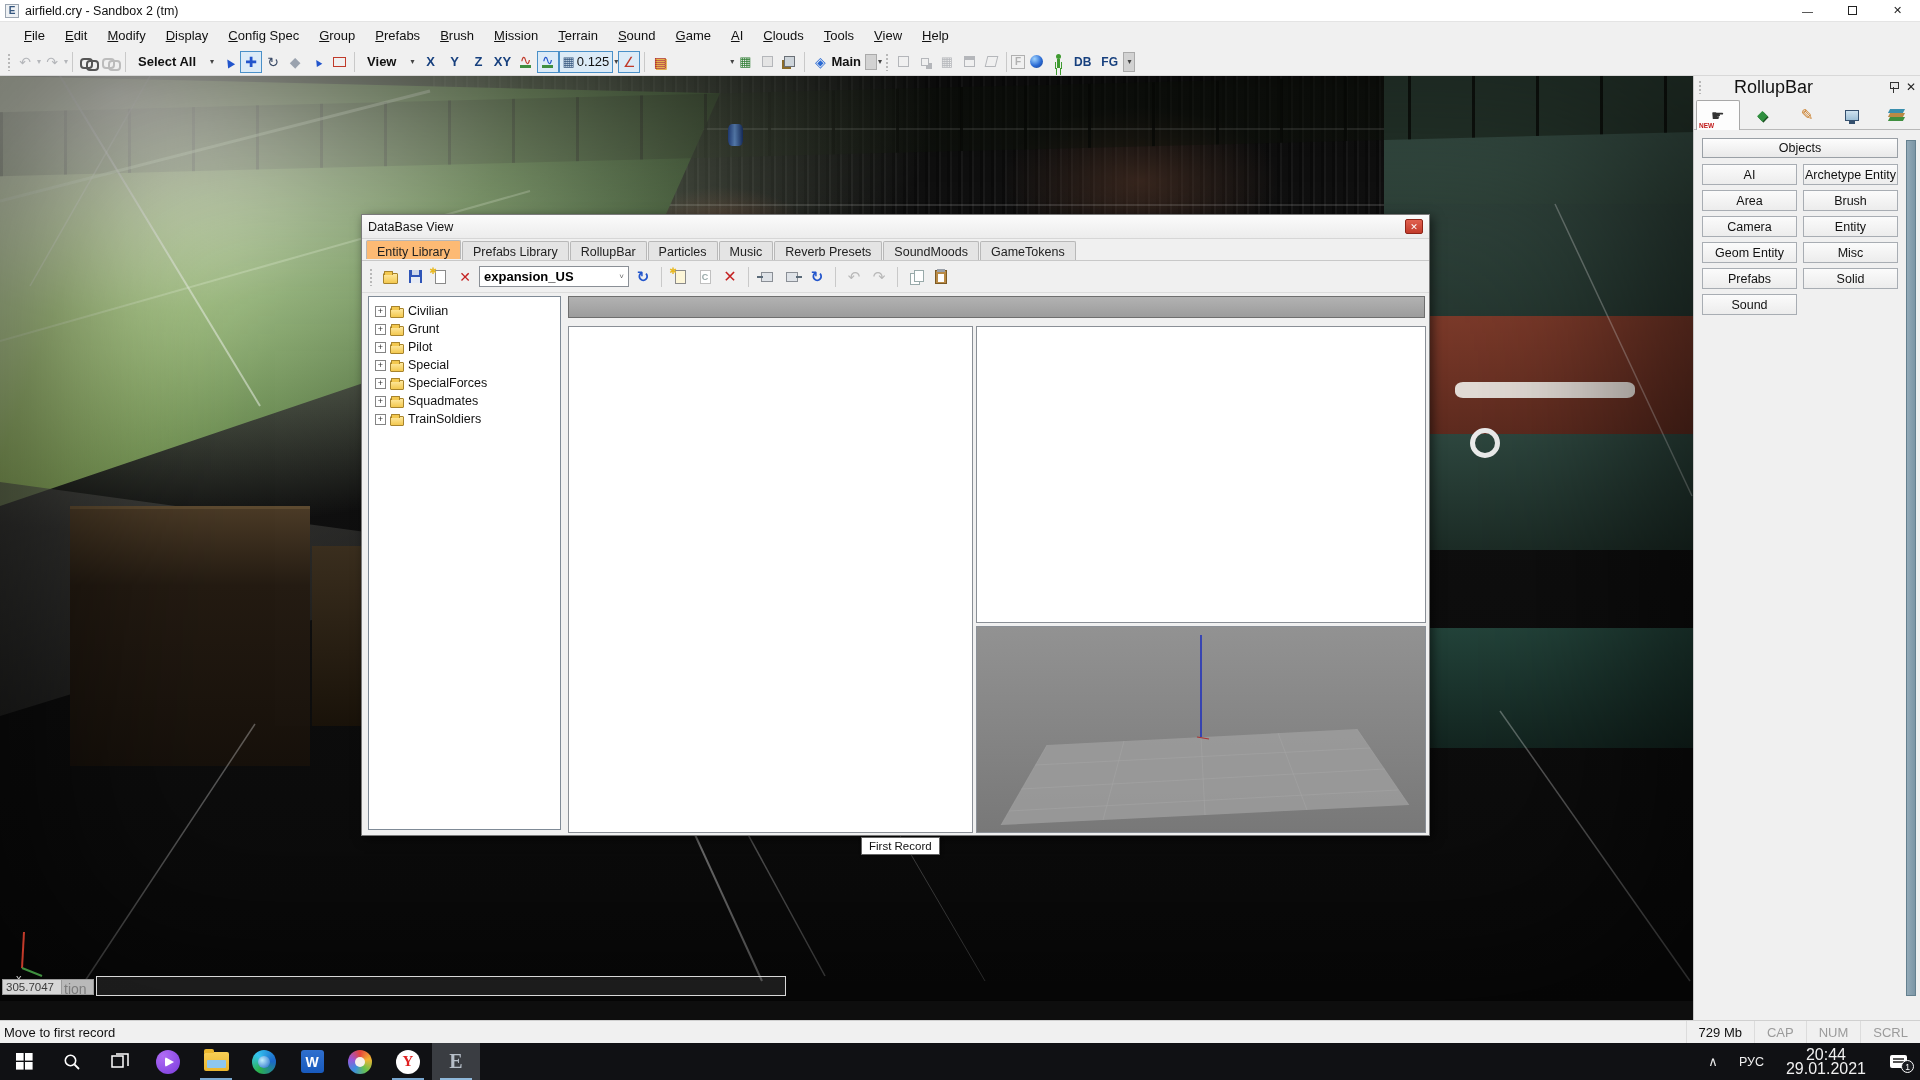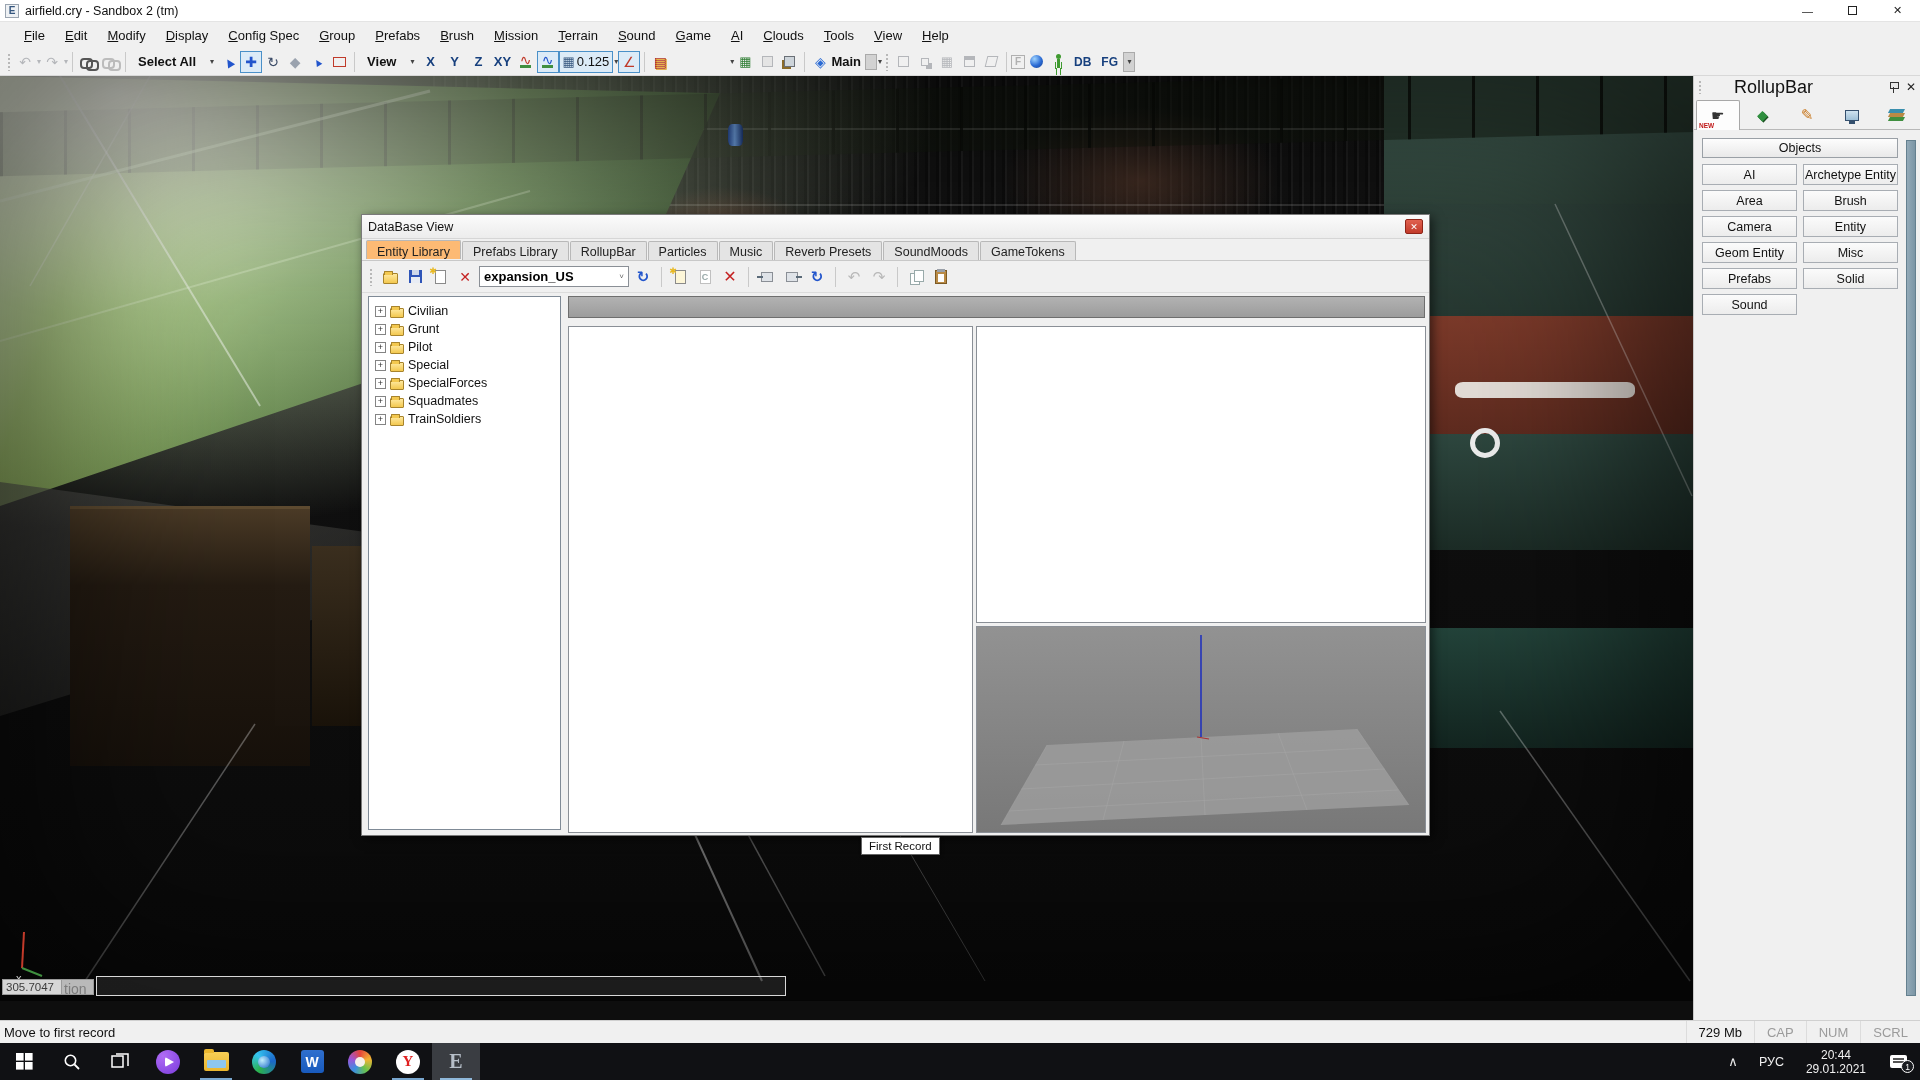--- a/index.html
+++ b/index.html
@@ -146,21 +146,21 @@
   .word-icon { width:23px; height:23px; background:linear-gradient(#2f6fce,#185abd); border-radius:3px; color:#fff; font-weight:bold; font-size:14px; display:flex; align-items:center; justify-content:center; }
   .paint-icon { width:24px; height:24px; border-radius:50%; background:conic-gradient(#e6453c,#f2b233,#69c24a,#3c8fe0,#9a55d8,#e6453c); position:relative; }
   .paint-icon::after { content:""; position:absolute; left:7px; top:7px; width:10px; height:10px; border-radius:50%; background:#f5f0ea; }
   .explorer-icon { width:25px; height:19px; position:relative; background:linear-gradient(#f8cf56,#eab62e); border-radius:2px; }
   .explorer-icon::before { content:""; position:absolute; left:0; top:-3px; width:10px; height:4px; background:#eab62e; border-radius:2px 2px 0 0; }
   .explorer-icon::after { content:""; position:absolute; left:3px; top:8px; width:19px; height:8px; background:#8ec7ef; border-radius:1px; }
   .sandbox-e { color:#b6bec8; font-size:20px; font-weight:bold; font-family:"Liberation Serif","DejaVu Serif",serif; }
   .tb-right { margin-left:auto; display:flex; align-items:center; height:100%; }
   .tray-chevron { color:#e8e8e8; font-size:13px; width:28px; text-align:center; }
   .tray-lang { color:#f0f0f0; font-size:12.5px; padding:0 12px; }
-  .tray-clock { color:#f0f0f0; font-size:12px; text-align:center; line-height:14px; padding:0 10px; }
+  .tray-clock { color:#f0f0f0; font-size:16px; text-align:center; line-height:14px; padding:0 10px; }
   .tray-notif { width:44px; height:37px; display:flex; align-items:center; justify-content:center; position:relative; }
   .notif-icon { width:17px; height:13px; background:#fff; border-radius:2px; position:relative; }
   .notif-icon::before { content:""; position:absolute; left:3px; top:3px; width:11px; height:1.5px; background:#555; box-shadow:0 3px 0 #555; }
   .notif-badge { position:absolute; right:6px; bottom:7px; width:13px; height:13px; border:1.5px solid #fff; border-radius:50%; background:#1a1c20; color:#fff; font-size:8.5px; display:flex; align-items:center; justify-content:center; }
 
   
   .dialog { position:absolute; left:361px; top:214px; width:1069px; height:622px; background:#f0f0f0; border:1px solid #7a7a7a; box-shadow:3px 3px 10px rgba(0,0,0,.55); }
   .dlg-titlebar { height:24px; background:linear-gradient(#fbfbfb,#ececec); display:flex; align-items:center; padding:0 6px; border-bottom:1px solid #d6d6d6; }
   .dlg-title { font-size:12.5px; color:#111; }
   .dlg-close { margin-left:auto; width:18px; height:15px; background:linear-gradient(#e0614f,#c23a2a); border:1px solid #8f2418; border-radius:2px; color:#fff; font-size:9px; font-weight:bold; display:flex; align-items:center; justify-content:center; }

